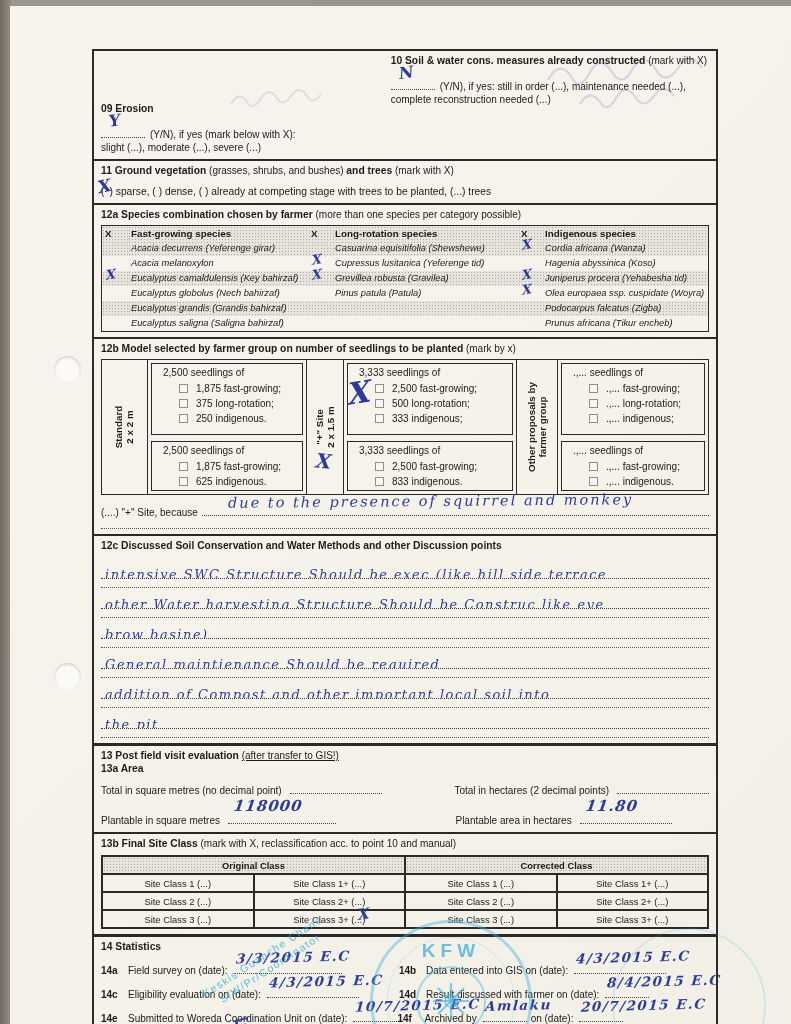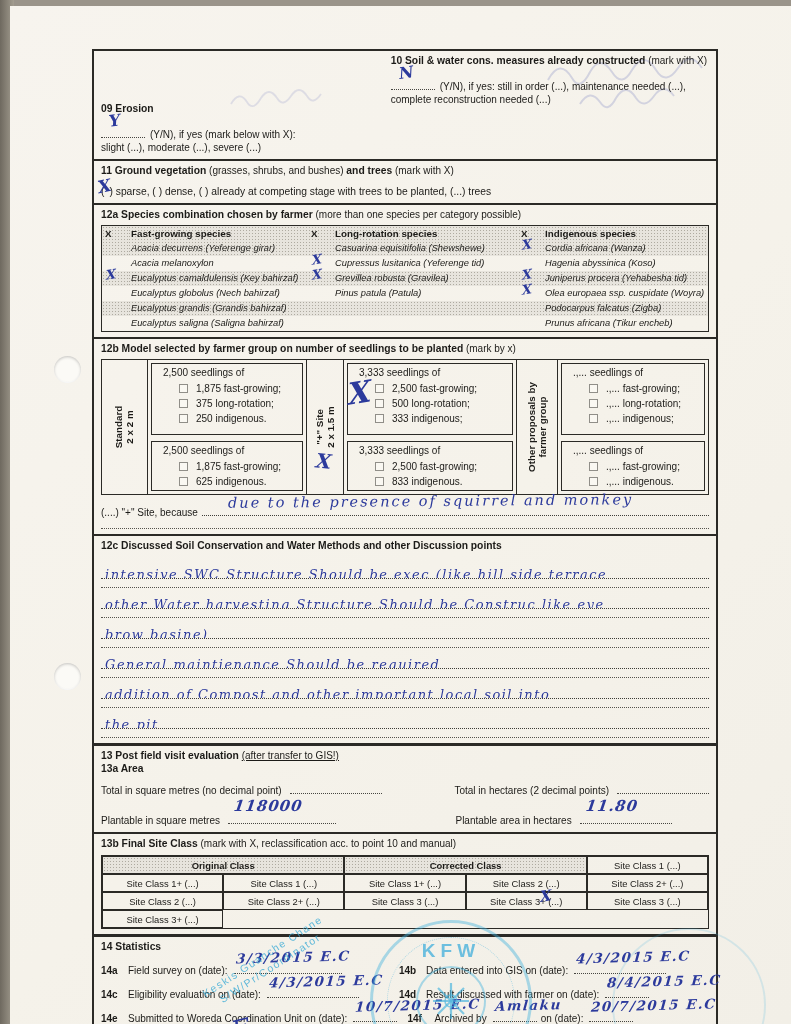--- a/index.html
+++ b/index.html
@@ -82,21 +82,21 @@
   
   .arearow{display:flex;margin-top:8px;}
   .af{display:flex;align-items:baseline;}
   .af1{width:56%;padding-right:14px;}
   .af2{flex:1;}
   .af .lbl{white-space:nowrap;margin-right:8px;}
   .leadwrap{position:relative;display:inline-block;}
   .aval{position:absolute;left:6px;top:-13px;font-size:15px;font-weight:bold;letter-spacing:1px;white-space:nowrap;transform:skewX(-8deg);}
 
   
-  .sct{display:grid;grid-template-columns:repeat(5,1fr);border:1.4px solid #2b2a26;margin-top:5px;font-size:9.4px;}
+  .sct{display:grid;grid-template-columns:repeat(4,1fr);border:1.4px solid #2b2a26;margin-top:5px;font-size:9.4px;}
   .sch2{grid-column:span 2;text-align:center;font-weight:bold;border:1px solid #2b2a26;padding:1.5px 0;}
   .scc{border:1px solid #2b2a26;text-align:center;padding:1.5px 2px;position:relative;}
   .scx{position:absolute;right:34px;top:-3px;font-size:15px;}
 
   
   .strow{display:flex;align-items:baseline;margin-top:10px;white-space:nowrap;}
   .sno{width:27px;font-weight:bold;flex:none;}
   .slabel{margin-right:6px;}
   .dval{font-size:13.5px;letter-spacing:1.5px;white-space:nowrap;display:inline-block;transform:rotate(-1.5deg) skewX(-6deg);font-weight:bold;}
   .half{display:flex;align-items:baseline;}
@@ -426,21 +426,21 @@
           <span class="sno">14d</span>
           <span class="slabel">Result discussed with farmer on (date):</span>
           <span class="dwrap"><span class="leader w40"></span><span class="hw dval dover">8/4/2015 E.C</span></span>
         </div>
       </div>
 
       <div class="strow">
         <span class="sno">14e</span>
         <span class="slabel">Submitted to Woreda Coordination Unit on (date):</span>
         <span class="dwrap"><span class="leader w40"></span><span class="hw dval dover">10/7/2015 E.C</span></span>
-        <span class="sno" style="margin-left:10px">14f</span>
+        <span class="sno" style="">14f</span>
         <span class="slabel">Archived by</span>
         <span class="dwrap"><span class="leader w40"></span><span class="hw dval dover">Amlaku</span></span>
         <span class="slabel" style="margin-left:4px">on (date):</span>
         <span class="dwrap"><span class="leader w40"></span><span class="hw dval dover">20/7/2015 E.C</span></span>
       </div>
 
       <div class="strow" style="margin-top:16px">
         <span class="sno">14g</span>
         <span class="slabel">Approved by</span>
         <span class="dwrap" style="margin-left:40px"><span class="leader w150"></span><span class="hw sig">F</span></span>

